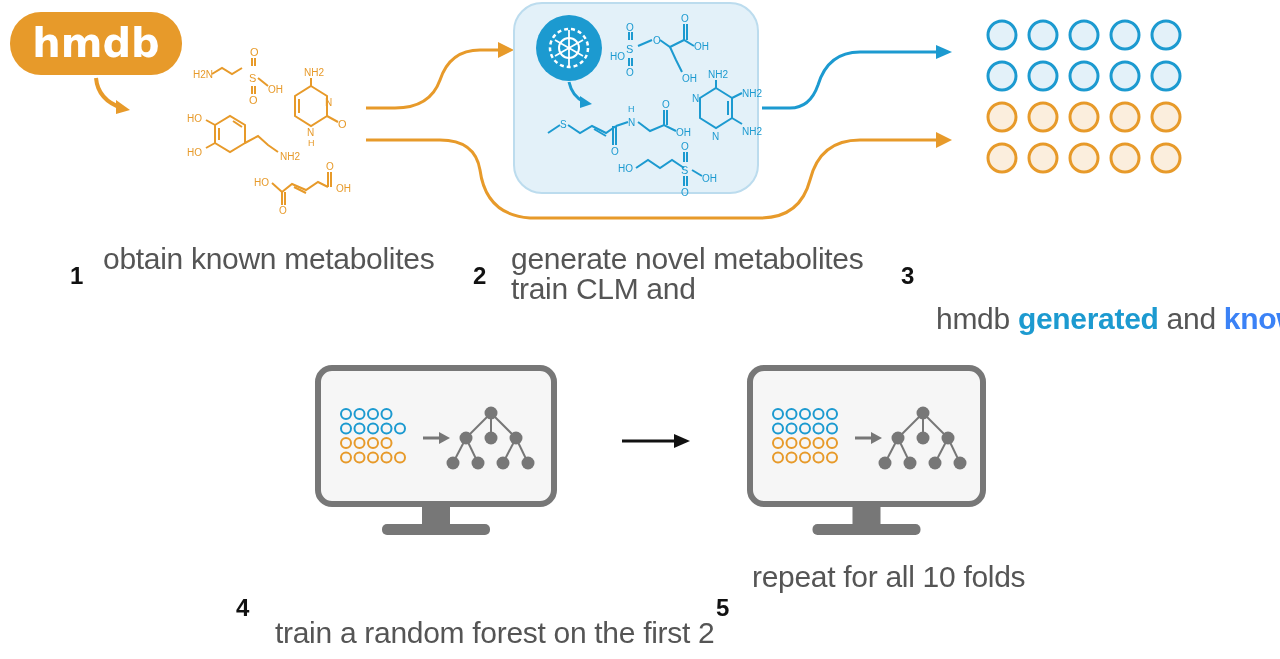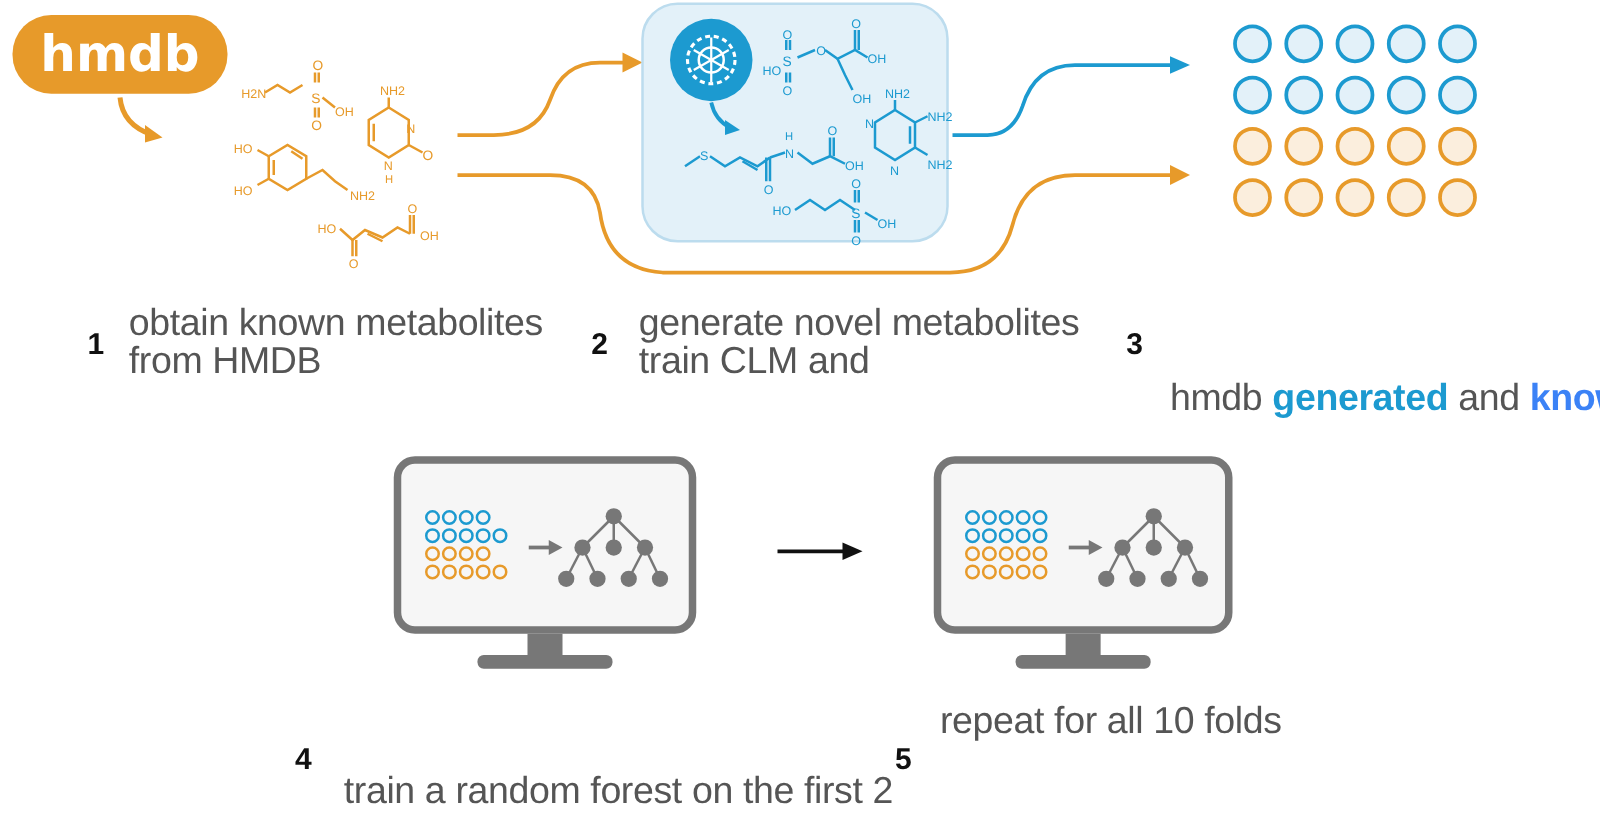--- a/index.html
+++ b/index.html
@@ -272,21 +272,20 @@
       <circle cx="885" cy="463" r="6.5" fill="#777777"></circle>
       <circle cx="910" cy="463" r="6.5" fill="#777777"></circle>
       <circle cx="935" cy="463" r="6.5" fill="#777777"></circle>
       <circle cx="960" cy="463" r="6.5" fill="#777777"></circle>
     </g>
 </svg>
 
 <div class="step-num" style="left:70px;top:262px;">1</div>
 <div class="step-text" style="left:103px;top:244px;">
   <div>obtain known metabolites</div>
-  <div>from HMDB</div>
 </div>
 
 <div class="step-num" style="left:473px;top:262px;">2</div>
 <div class="step-text" style="left:511px;top:244px;">
   <div>generate novel metabolites</div>
   <div>train CLM and</div>
 </div>
 
 <div class="step-num" style="left:901px;top:262px;">3</div>
 <div class="step-text" style="left:936px;top:244px;white-space:pre;">

